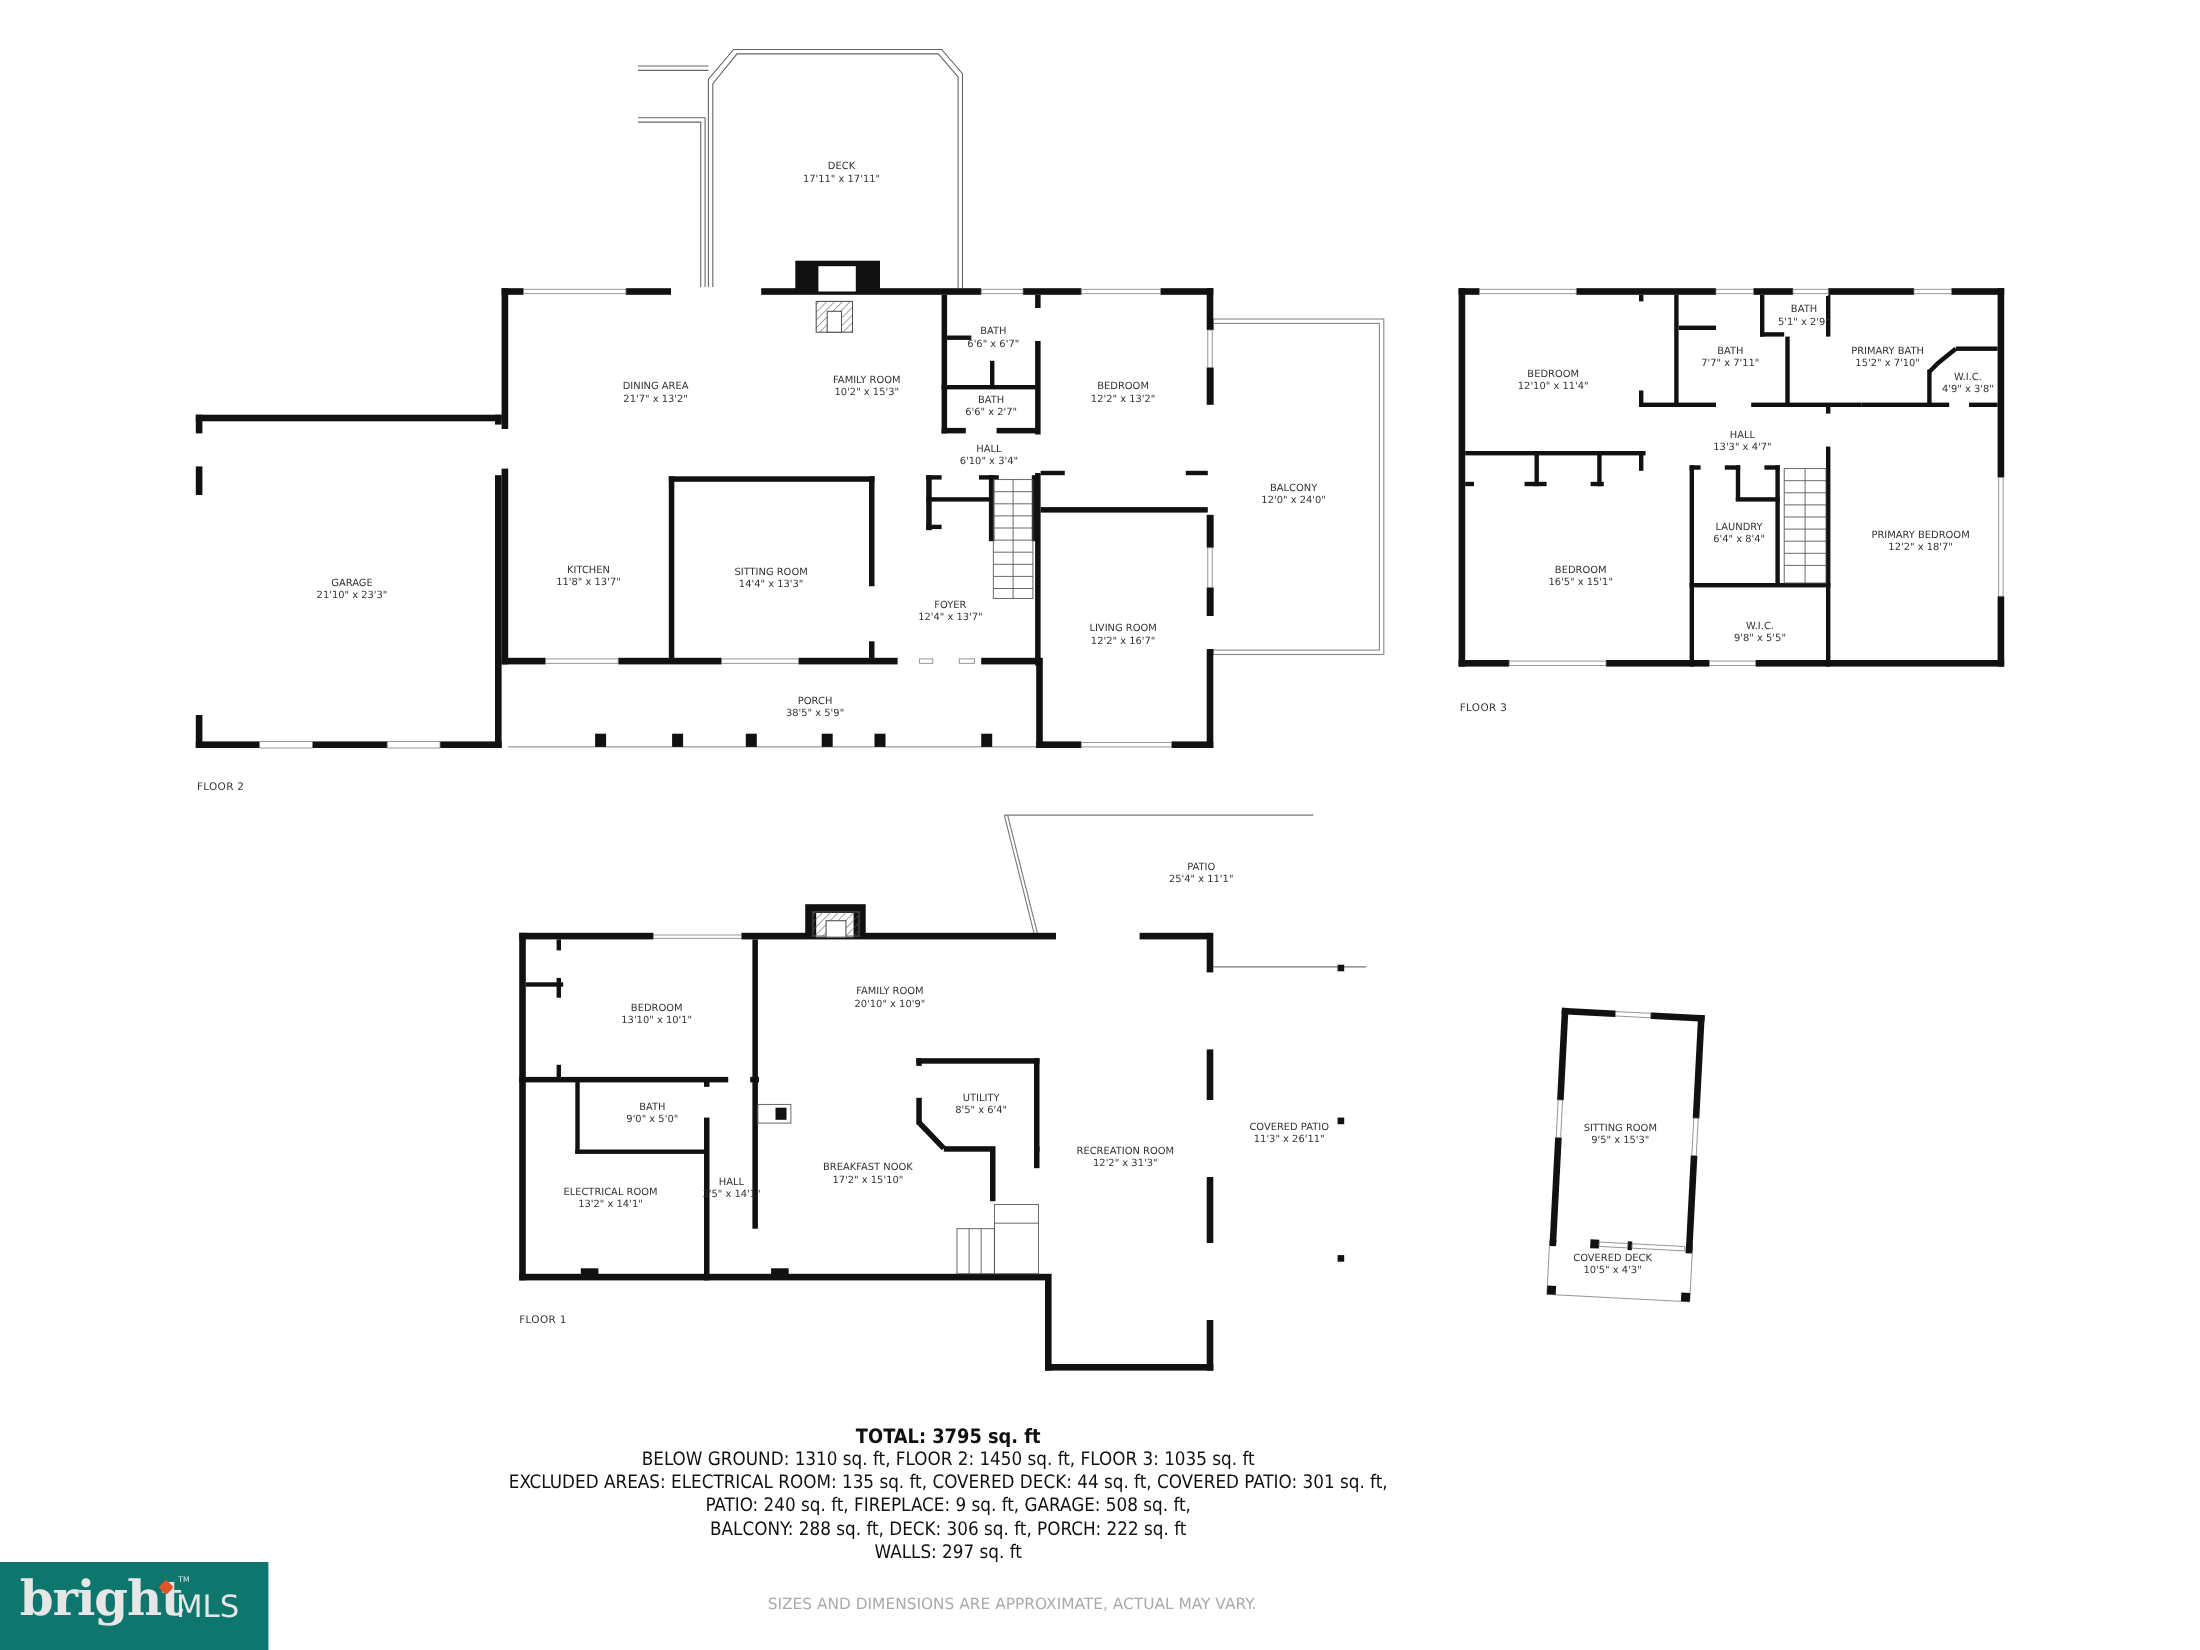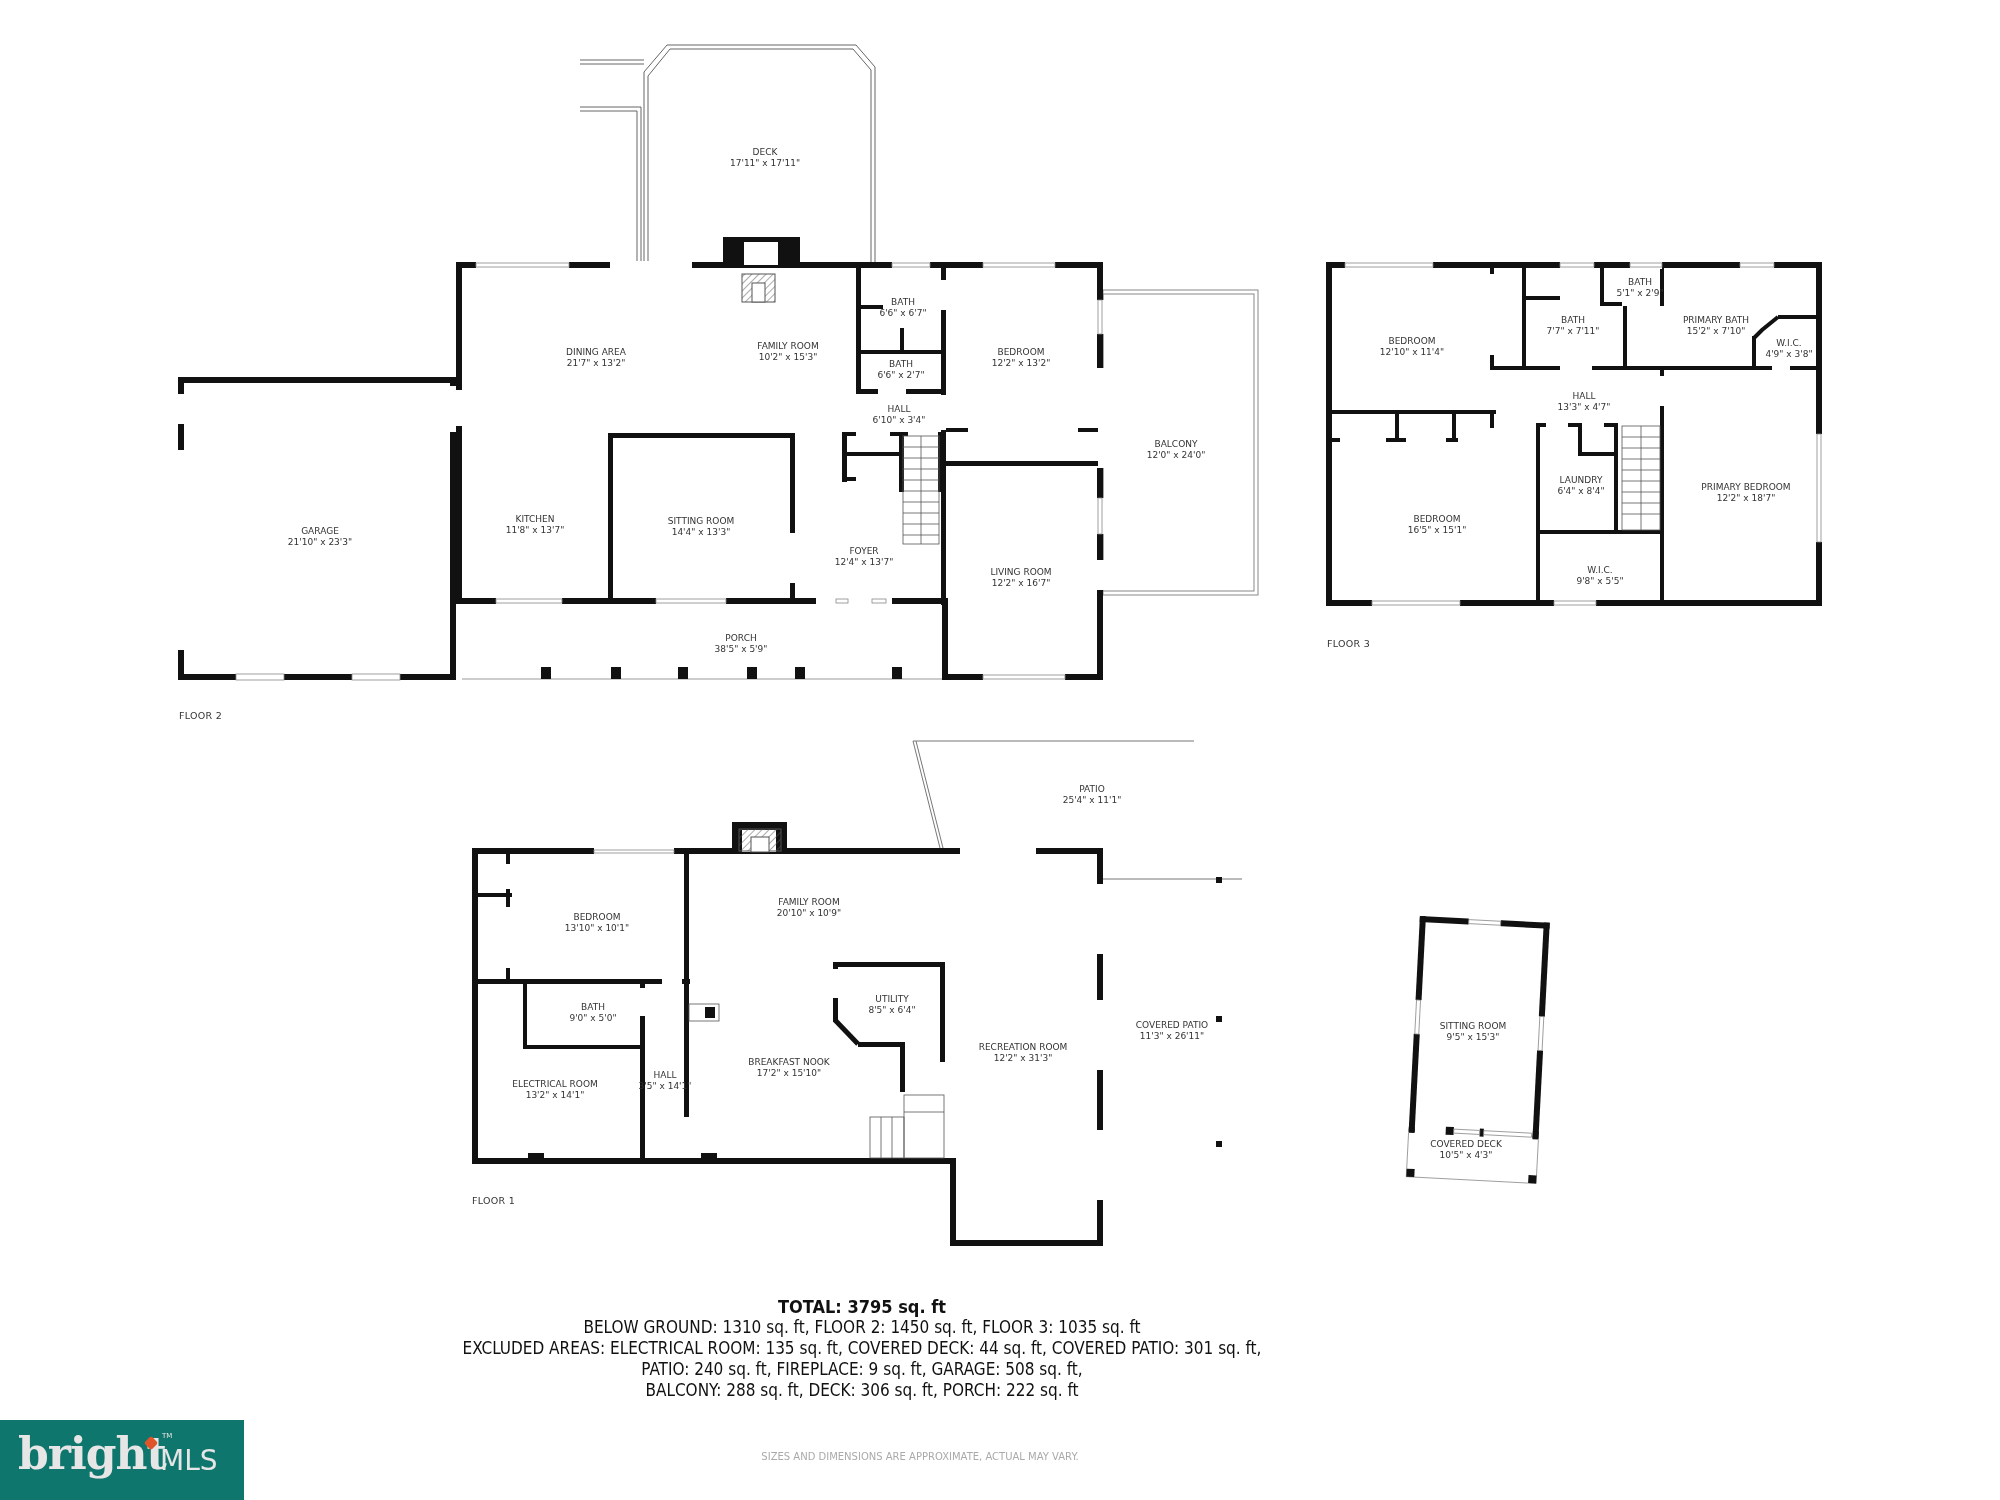--- a/index.html
+++ b/index.html
@@ -3,21 +3,21 @@
 <meta charset="utf-8">
 <style>
   html,body{margin:0;padding:0;background:#ffffff;}
   body{width:2000px;height:1500px;position:relative;overflow:hidden;font-family:"DejaVu Sans","Liberation Sans",sans-serif;color:#222;}
   svg.plan{position:absolute;left:0;top:0;}
   .room-label{position:absolute;transform:translate(-50%,-50%);text-align:center;font-size:9px;line-height:11px;color:#333;white-space:nowrap;font-family:"DejaVu Sans",sans-serif;}
   .room-label .dim{display:block;}
   .floor-label{position:absolute;font-size:9.5px;color:#333;letter-spacing:0.3px;}
   .summary{position:absolute;left:0;width:1724px;top:1296px;text-align:center;font-family:"DejaVu Sans Condensed","DejaVu Sans",sans-serif;font-size:17px;line-height:21px;color:#111;}
   .summary .total{font-weight:bold;font-size:18px;}
-  .disclaimer{position:absolute;left:0;width:1840px;top:1451px;text-align:center;font-size:10px;color:#aaaaaa;font-family:"DejaVu Sans",sans-serif;}
+  .disclaimer{position:absolute;left:0;width:1840px;top:1451px;text-align:center;font-size:14px;color:#aaaaaa;font-family:"DejaVu Sans",sans-serif;}
   .logo{position:absolute;left:0;top:1420px;width:244px;height:80px;background:#0f766e;}
   .logo .word{position:absolute;left:18px;top:8px;font-family:"DejaVu Serif","Liberation Serif",serif;font-size:44px;color:#e6e6e6;font-weight:bold;letter-spacing:-1px;}
   .logo .mls{position:absolute;left:160px;top:24px;font-family:"DejaVu Sans",sans-serif;font-size:28px;color:#e6e6e6;}
   .logo .spark{position:absolute;left:146px;top:18px;width:10px;height:10px;background:#e0542a;transform:rotate(45deg);border-radius:2px;}
   .logo .tm{position:absolute;left:162px;top:12px;font-size:7px;color:#e6e6e6;}
 </style>
 </head>
 <body>
 
 <svg class="plan" width="2000" height="1500" viewBox="0 0 2000 1500">
@@ -395,20 +395,21 @@
 <div class="floor-label" style="left:179px;top:710px;">FLOOR 2</div>
 <div class="floor-label" style="left:1327px;top:638px;">FLOOR 3</div>
 <div class="floor-label" style="left:472px;top:1195px;">FLOOR 1</div>
 
 <div class="summary">
   <div class="total">TOTAL: 3795 sq. ft</div>
   <div>BELOW GROUND: 1310 sq. ft, FLOOR 2: 1450 sq. ft, FLOOR 3: 1035 sq. ft</div>
   <div>EXCLUDED AREAS: ELECTRICAL ROOM: 135 sq. ft, COVERED DECK: 44 sq. ft, COVERED PATIO: 301 sq. ft,</div>
   <div>PATIO: 240 sq. ft, FIREPLACE: 9 sq. ft, GARAGE: 508 sq. ft,</div>
   <div>BALCONY: 288 sq. ft, DECK: 306 sq. ft, PORCH: 222 sq. ft</div>
+  <div>WALLS: 297 sq. ft</div>
 </div>
 <div class="disclaimer">SIZES AND DIMENSIONS ARE APPROXIMATE, ACTUAL MAY VARY.</div>
 
 <div class="logo">
   <span class="word">bright</span>
   <span class="spark"></span>
   <span class="tm">TM</span>
   <span class="mls">MLS</span>
 </div>
 

